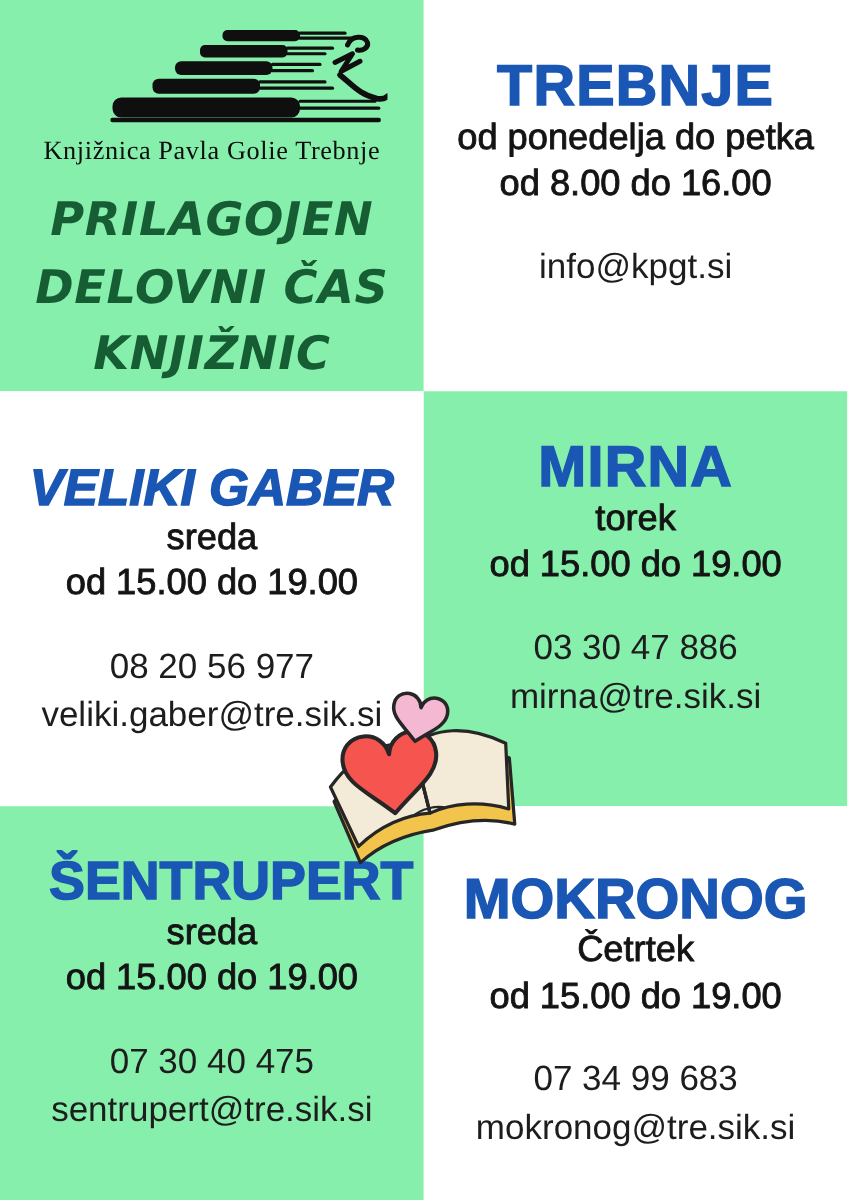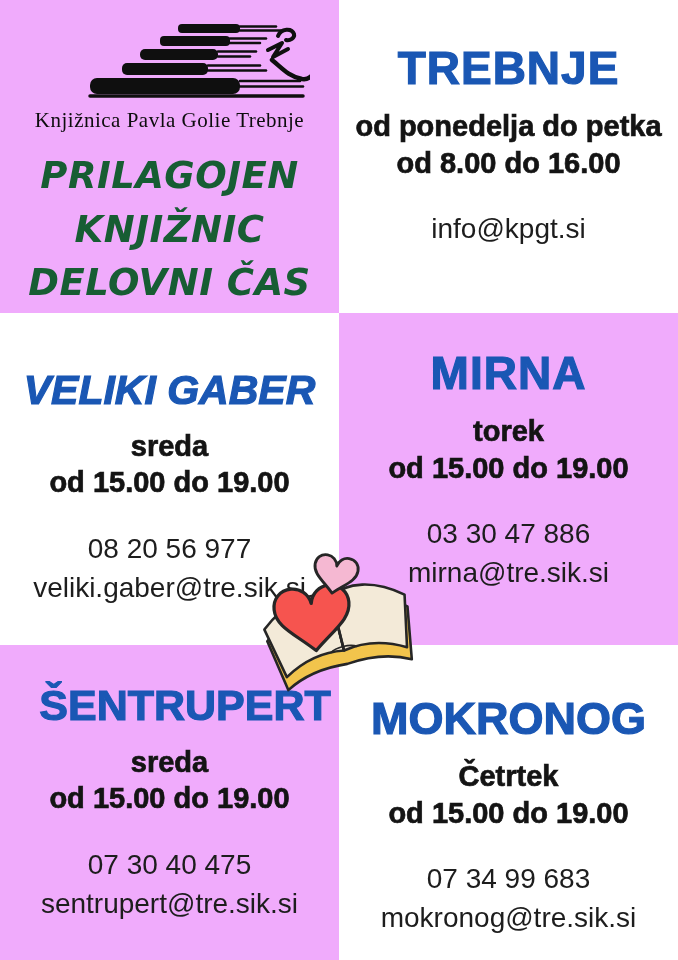--- a/index.html
+++ b/index.html
@@ -10,21 +10,21 @@
     background:#ffffff;
     font-family:"Liberation Sans", sans-serif;
   }
   .grid{
     display:grid;
     grid-template-columns:339px 339px;
     grid-template-rows:313px 332px 315px;
     width:678px;height:960px;
   }
   .cell{box-sizing:border-box;text-align:center;}
-  .green{background:#f0abfc;}
+  .green{background:#86efac;}
   .white{background:#ffffff;}
 
   
   .brand-cell{padding-top:18px;}
   .logo-svg{display:block;margin:4px auto 0 60px;}
   .logo-text{
     font-family:"Liberation Serif", serif;
     font-size:21px;
     color:#0d0d0d;
     margin-top:2px;
@@ -52,22 +52,22 @@
     margin:0;
     line-height:1.05;
   }
   .city-trebnje{font-size:46px;}
   .city-veliki{font-size:41px;letter-spacing:0;font-style:italic;}
   .city-mirna{font-size:46px;}
   .city-sentrupert{font-size:43px;letter-spacing:0;margin-left:31px;}
   .city-mokronog{font-size:45px;letter-spacing:0;}
 
   .sched{
-    margin-top:16px;
-    font-weight:bold;
+    margin-top:0;
+    font-weight:normal;
     -webkit-text-stroke:0.7px #141414;
     color:#141414;
     font-size:29px;
     line-height:1.25;
   }
   .contact{
     margin-top:28px;
     color:#1d1d1d;
     font-weight:400;
     font-size:28px;
@@ -117,22 +117,22 @@
         <line x1="30" y1="74" x2="243" y2="74" stroke="#0f0f0f" stroke-width="3.5" stroke-linecap="round"></line>
         <g stroke="#0f0f0f" fill="none" stroke-linecap="round" stroke-linejoin="round">
           <path d="M218,14 C221,6 232,6 234,12 C235,16 230,19 226,18" stroke-width="4"></path>
           <path d="M208,28 L222,21 L213,35 L228,27" stroke-width="4"></path>
           <path d="M212,38 C222,46 228,54 242,57 C246,57.5 248,57 250,55" stroke-width="4.5"></path>
         </g>
       </svg>
       <div class="logo-text">Knjižnica Pavla Golie Trebnje</div>
       <div class="headline">
         <div>PRILAGOJEN</div>
+        <div>DELOVNI ČAS</div>
         <div>KNJIŽNIC</div>
-        <div>DELOVNI ČAS</div>
       </div>
     </div>
 
     <div class="cell white pad-trebnje">
       <div class="city city-trebnje">TREBNJE</div>
       <div class="sched">
         <div>od ponedelja do petka</div>
         <div>od 8.00 do 16.00</div>
       </div>
       <div class="contact">

